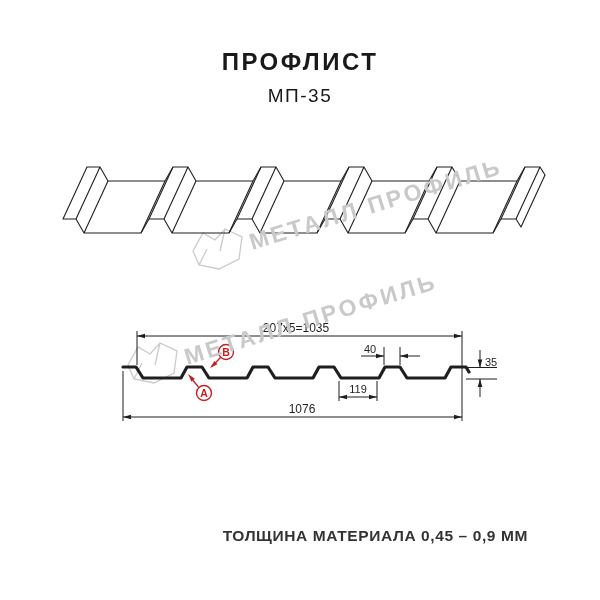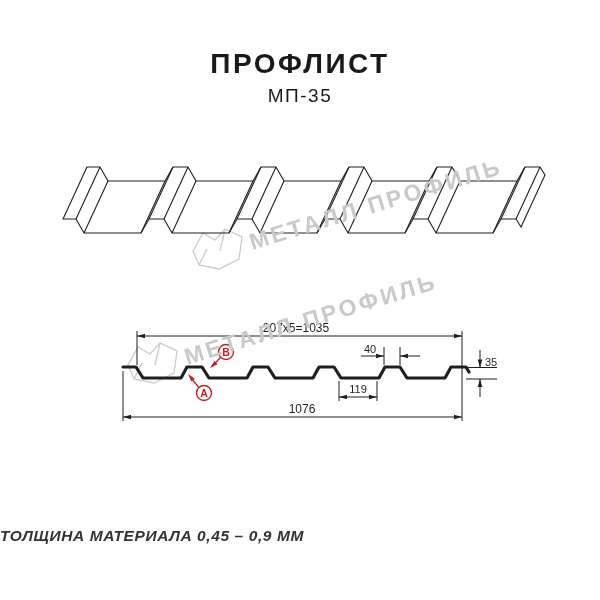--- a/index.html
+++ b/index.html
@@ -3,35 +3,35 @@
 <meta charset="utf-8">
 <style>
   html,body{margin:0;padding:0;}
   body{
     width:600px;height:600px;background:#ffffff;position:relative;overflow:hidden;
     font-family:"Liberation Sans", sans-serif;
   }
   .page{position:absolute;inset:0;}
   .title{
     position:absolute;left:0;top:48px;width:600px;text-align:center;
-    font-size:28px;font-weight:700;letter-spacing:2.5px;color:#1b1818;
+    font-size:24px;font-weight:700;letter-spacing:2.5px;color:#1b1818;
   }
   .subtitle{
     position:absolute;left:0;top:85px;width:600px;text-align:center;
     font-size:19px;font-weight:500;letter-spacing:1.5px;color:#1b1818;
   }
   .watermark-text{
     position:absolute;color:#c9c9c9;font-weight:700;font-size:23px;letter-spacing:3px;
     white-space:nowrap;transform:rotate(-17deg);transform-origin:left top;user-select:none;
   }
   #wm-text-1{left:246px;top:230px;}
   #wm-text-2{left:181px;top:345px;}
   .footer-note{
-    position:absolute;left:0;top:527px;width:528px;text-align:left;
-    font-size:15.5px;font-weight:600;letter-spacing:0.6px;color:#333333;font-style:italic;
+    position:absolute;left:0;top:527px;width:528px;text-align:right;
+    font-size:15.5px;font-weight:600;letter-spacing:0.6px;color:#333333;
   }
   svg{position:absolute;left:0;top:0;}
   text{font-family:"Liberation Sans", sans-serif;}
   .dim-label{font-size:12px;fill:#1f1f1f;}
   .dim-label-sm{font-size:11px;fill:#1f1f1f;}
   .marker-letter{font-size:10.5px;font-weight:700;}
 </style>
 </head>
 <body>
 

